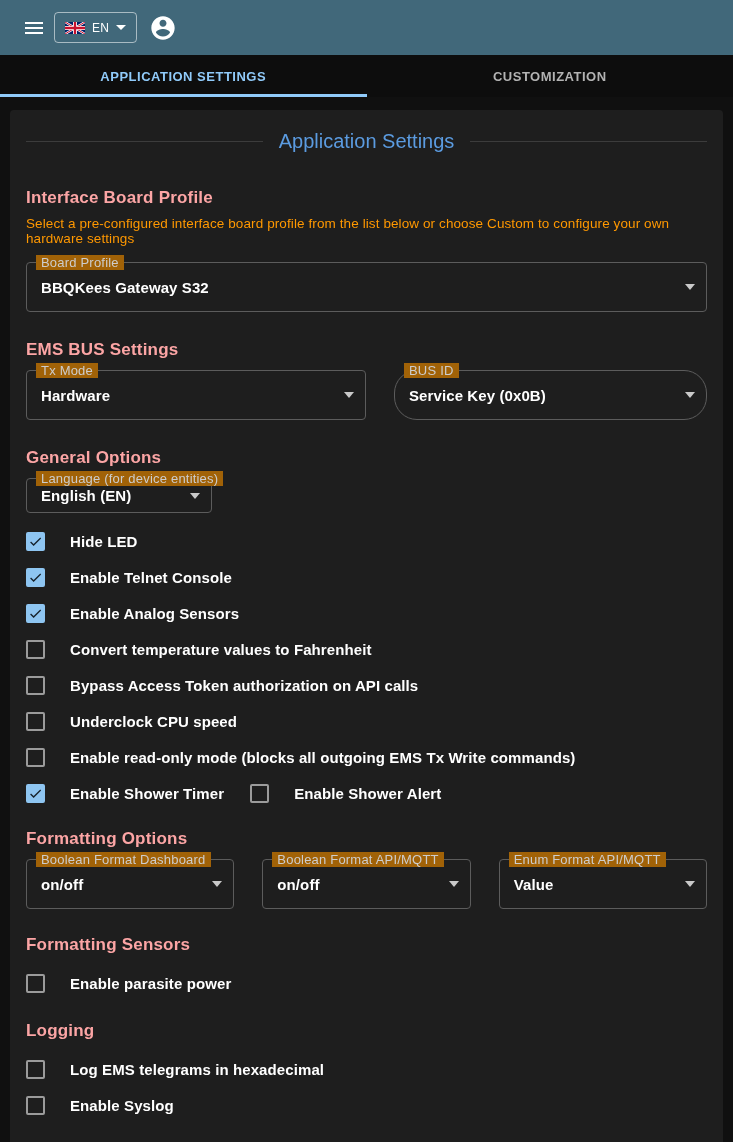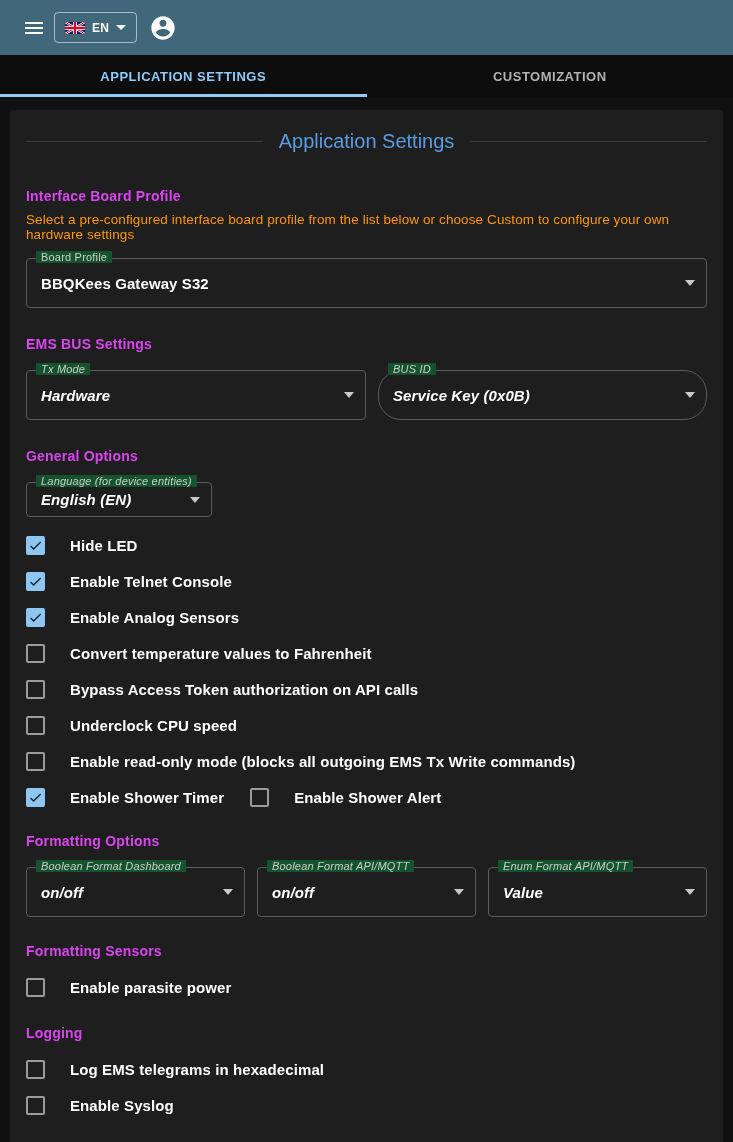--- a/index.html
+++ b/index.html
@@ -16,21 +16,21 @@
   }
   .menu-btn { width: 40px; height: 40px; display: flex; align-items: center; justify-content: center; cursor: pointer; }
   .menu-btn svg { width: 24px; height: 24px; fill: #ffffff; }
   .appbar-title { font-size: 17px; font-weight: 700; letter-spacing: .2px; margin-left: 22px; flex: 1; }
   .lang-btn {
     display: inline-flex; align-items: center; gap: 7px;
     border: 1px solid rgba(255,255,255,.55); border-radius: 4px;
     height: 31px; padding: 0 10px; cursor: pointer; margin-right: 12px;
   }
   .lang-btn .flag { width: 20px; height: 12px; display: block; }
-  .lang-btn .lang-label { font-size: 12px; font-weight: 700; color: #fff; letter-spacing: .3px; }
+  .lang-btn .lang-label { font-size: 12px; font-weight: 400; color: #fff; letter-spacing: .3px; }
   .lang-btn .caret { width: 0; height: 0; border-left: 5px solid transparent; border-right: 5px solid transparent; border-top: 5px solid #ffffff; }
   .avatar-btn { width: 28px; height: 28px; cursor: pointer; }
   .avatar-btn svg { width: 28px; height: 28px; fill: #ffffff; }
 
   
   .tabbar { height: 42px; background: #0d0d0d; display: flex; position: relative; }
   .tab {
     width: 50%; display: flex; align-items: center; justify-content: center;
     font-size: 13px; font-weight: 600; letter-spacing: .5px; color: #b3b3b3; cursor: pointer;
   }
@@ -39,48 +39,48 @@
 
   
   .panel {
     margin: 13px 10px 0; background: #1e1e1e; border-radius: 4px;
     padding: 16px 16px 24px; height: 1061px;
   }
   .title-row { display: flex; align-items: center; gap: 16px; margin-top: 4px; }
   .title-row .line { flex: 1; height: 1px; background: #3c3c3c; }
   .page-title { font-size: 20px; font-weight: 400; color: #5b9be0; white-space: nowrap; }
 
-  .section-h { font-size: 14px; font-weight: 700; color: #d946ef; letter-spacing: .2px; }
+  .section-h { font-size: 17px; font-weight: 700; color: #fca5a5; letter-spacing: .2px; }
   .mt-ibp { margin-top: 35px; }
   .mt-ems { margin-top: 28px; }
   .mt-gen { margin-top: 28px; }
   .mt-fmt { margin-top: 18px; }
   .mt-tmp { margin-top: 26px; }
   .mt-log { margin-top: 20px; }
 
   .warn-text { margin-top: 8px; font-size: 13.5px; color: #ff9800; letter-spacing: .1px; }
 
   
   .select {
     position: relative; border: 1px solid #5c5c5c; border-radius: 4px;
     height: 50px; display: flex; align-items: center; padding: 0 32px 0 14px;
     cursor: pointer; background: transparent;
   }
   .select .notch-label {
-    position: absolute; top: -8px; left: 9px; background: #14532d;
-    padding: 0 5px; font-size: 11px; color: #cdcdcd; letter-spacing: .2px; white-space: nowrap;
+    position: absolute; top: -8px; left: 9px; background: #a16207;
+    padding: 0 5px; font-size: 13px; color: #cdcdcd; letter-spacing: .2px; white-space: nowrap;
   }
   .select .value { font-size: 15px; font-weight: 600; color: #ffffff; letter-spacing: .1px; }
   .select .arrow {
     position: absolute; right: 11px; top: 50%; margin-top: -3px;
     width: 0; height: 0; border-left: 5px solid transparent; border-right: 5px solid transparent; border-top: 6px solid #c9c9c9;
   }
   .select.small { height: 35px; }
   .mt-select { margin-top: 16px; }
-  .select-row { display: flex; gap: 12px; margin-top: 18px; font-style: italic; }
+  .select-row { display: flex; gap: 28px; margin-top: 10px; }
   .w-txmode { width: 340px; }
   .w-busid { flex: 1; border-radius: 23px; }
   .w-lang { width: 186px; }
   .fmt-row .select { flex: 1; }
 
   
   .cb-list { margin-top: 10px; }
   .cbrow { display: flex; align-items: center; height: 36px; gap: 25px; cursor: pointer; }
   .cbrow-inline { display: flex; align-items: center; height: 36px; gap: 26px; }
   .cbrow-inline .cbrow { height: 36px; }

